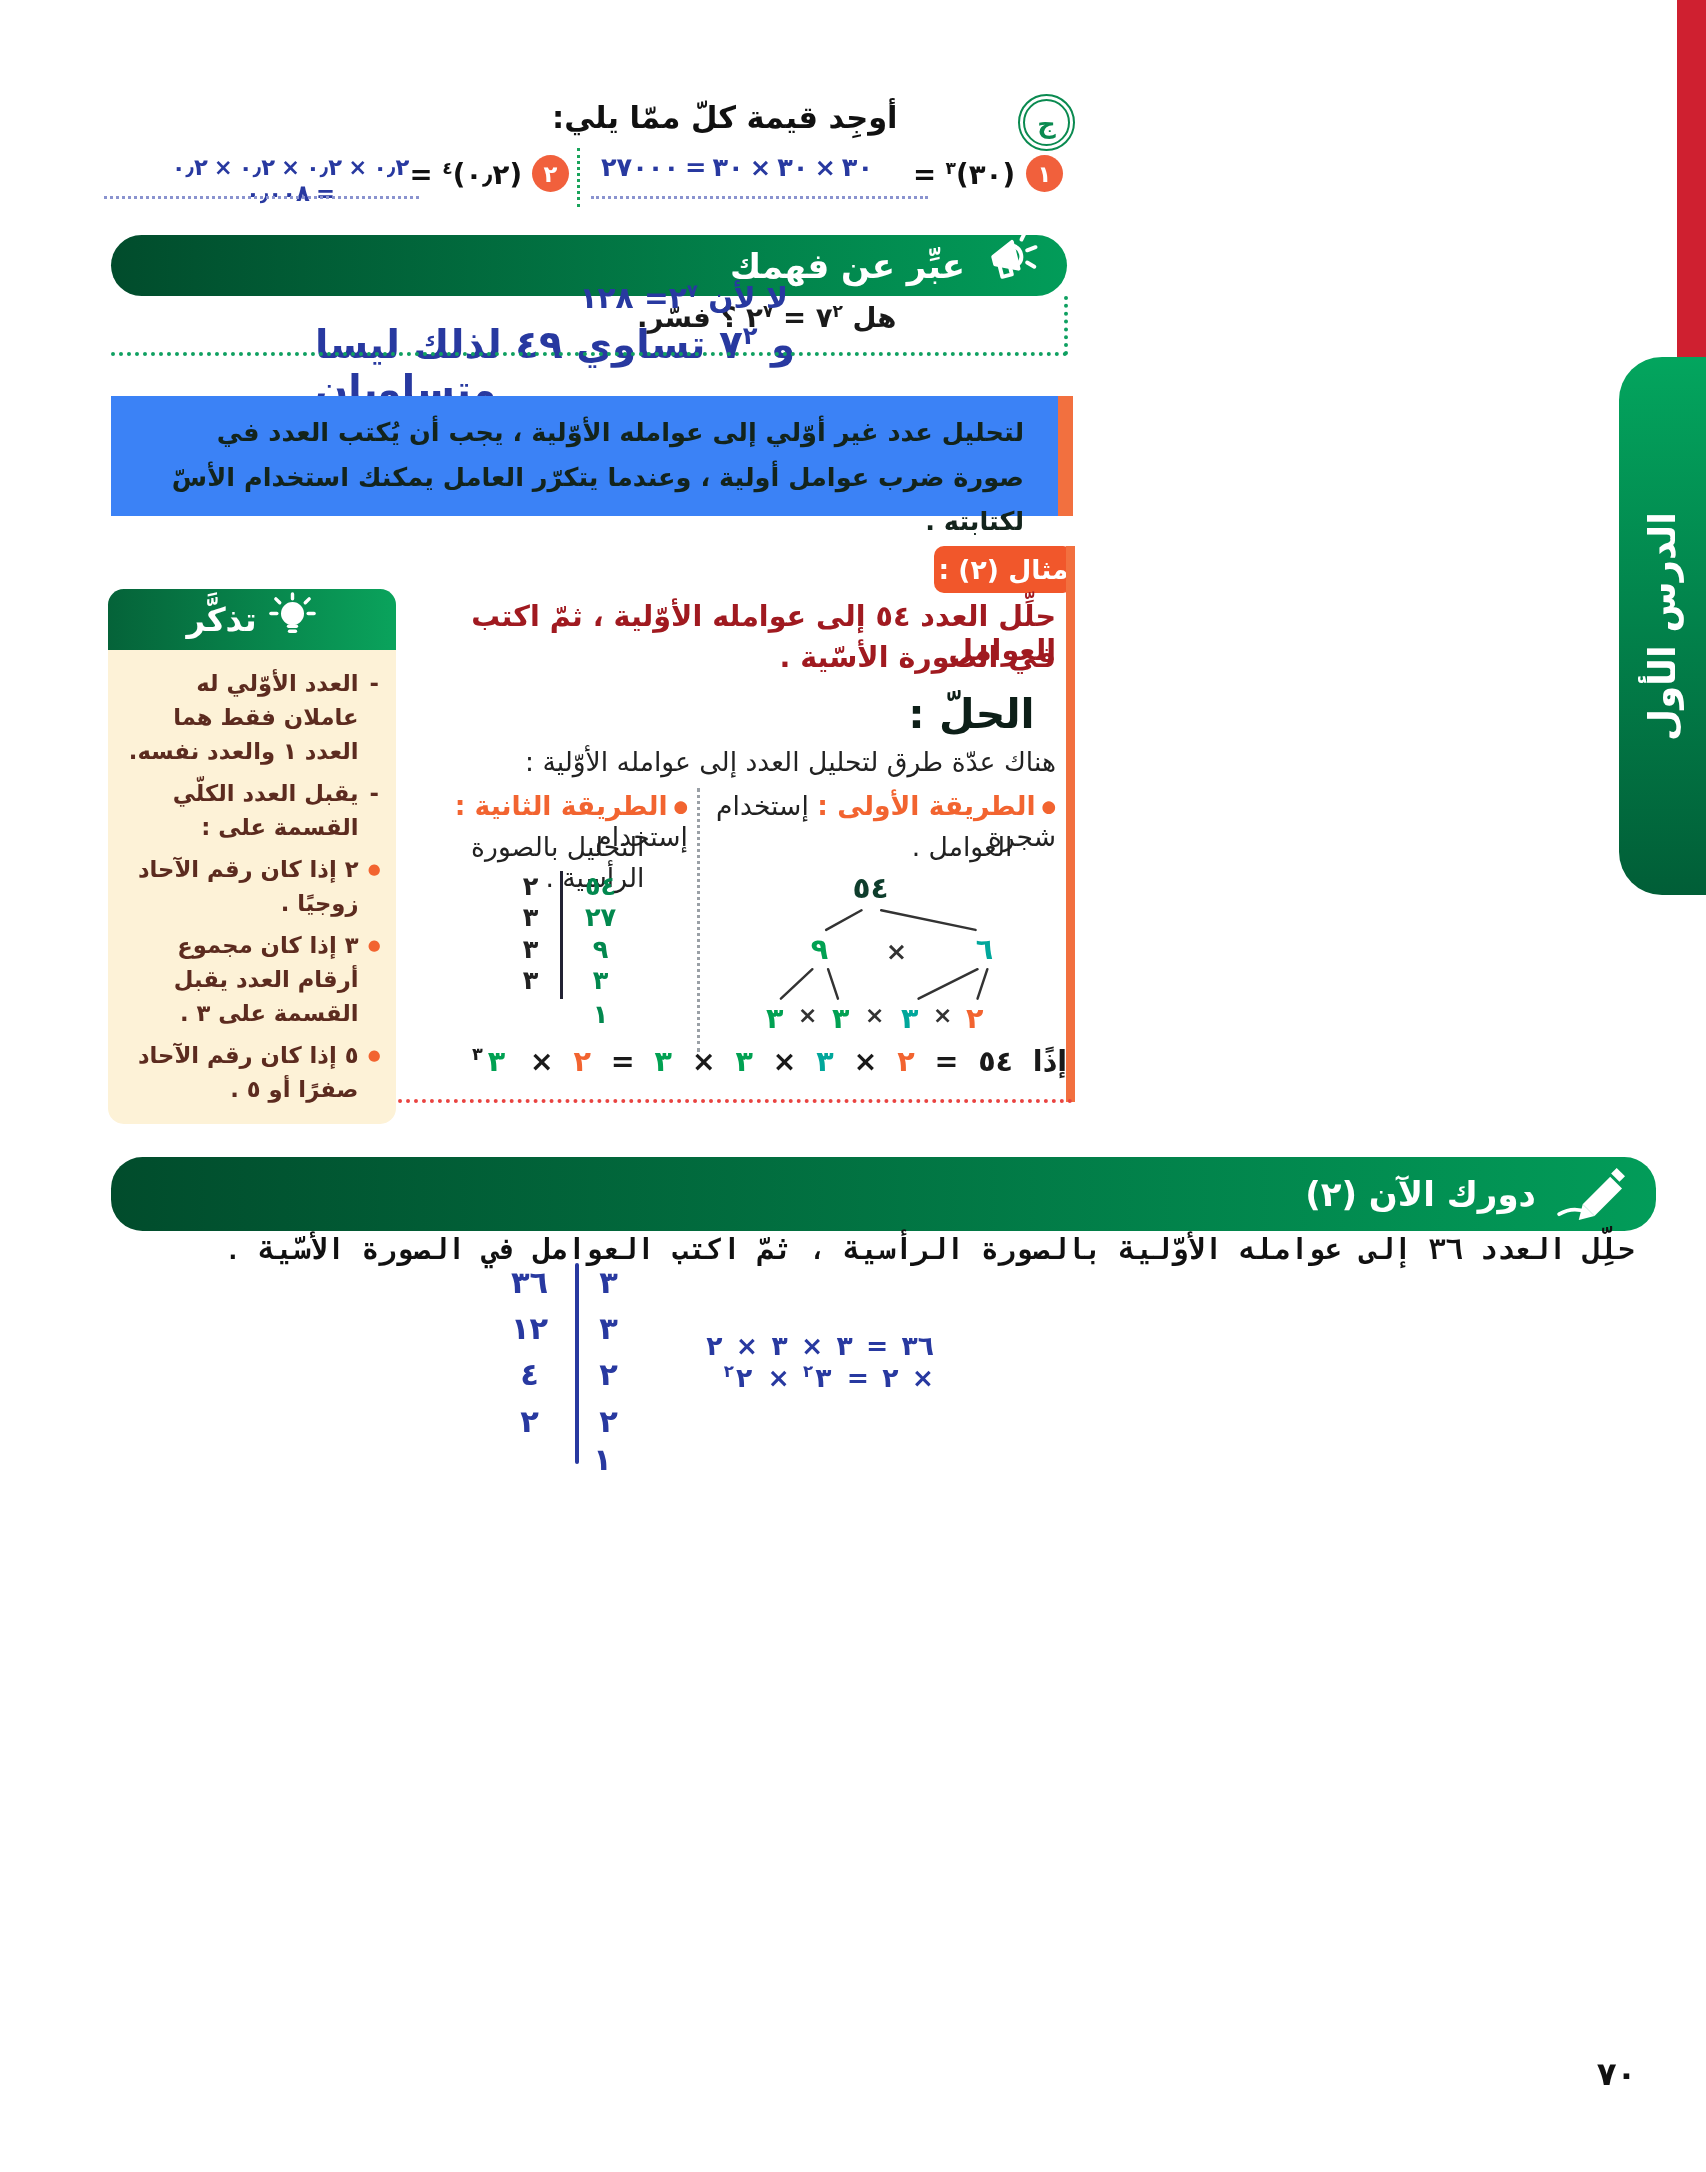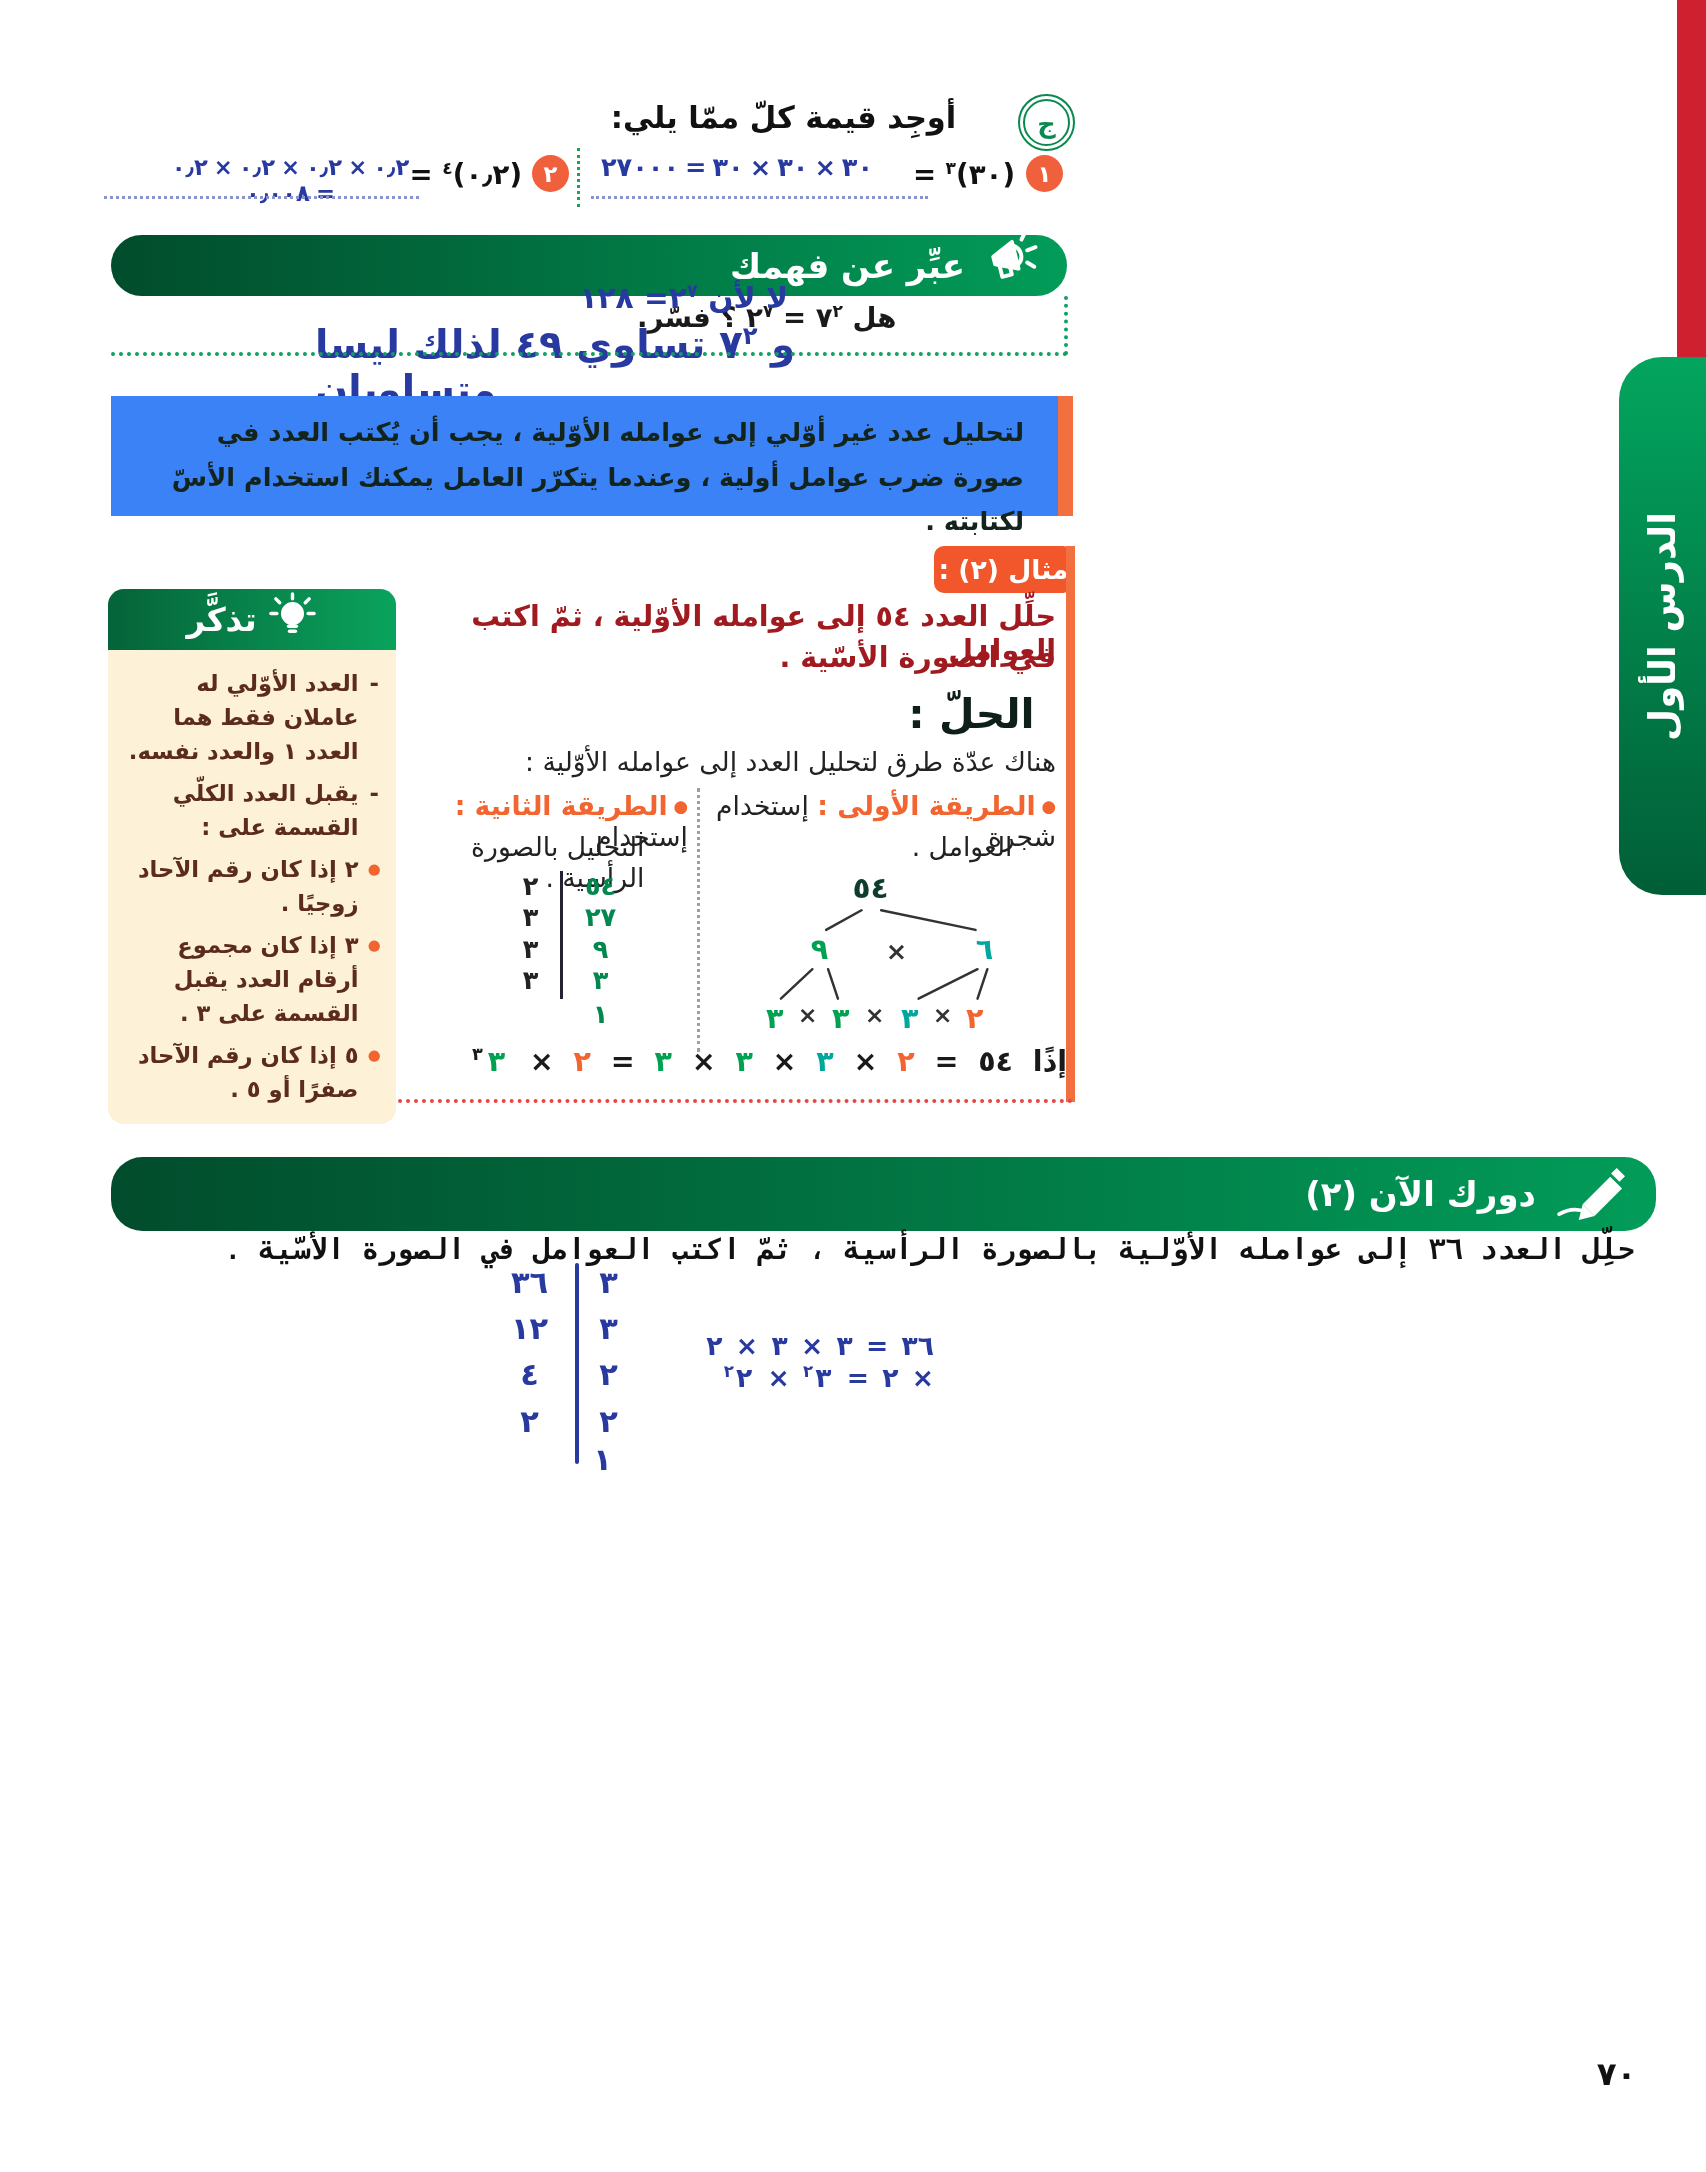--- a/index.html
+++ b/index.html
@@ -10,21 +10,21 @@
   #red-bar{left:1677px;top:0;width:29.6px;height:357px;background:#cf2030;}
   #side-tab{left:1619px;top:357px;width:87px;height:538px;
             background:linear-gradient(180deg,#03a55e,#015e37);
             border-radius:43px 0 0 43px;display:flex;align-items:center;justify-content:center;}
   #side-tab span{transform:rotate(-90deg);white-space:nowrap;color:#fff;font-weight:bold;
             font-size:37px;letter-spacing:1px;}
   
   #fv-badge{left:1023px;top:99px;width:43px;height:43px;border-radius:50%;
             border:2px solid #0a8a50;outline:2px solid #0a8a50;outline-offset:3px;
             color:#0a8a50;font-weight:bold;font-size:25.6px;display:flex;align-items:center;justify-content:center;}
-  #fv-prompt{left:552px;top:100px;width:463px;text-align:center;font-weight:bold;font-size:30.5px;color:#111;}
+  #fv-prompt{left:552px;top:100px;width:463px;text-align:left;font-weight:bold;font-size:30.5px;color:#111;}
   .numcircle{width:37px;height:37px;border-radius:50%;background:#f1603c;color:#fff;font-weight:bold;
             font-size:22.7px;display:flex;align-items:center;justify-content:center;}
   #fv-num1{left:1026px;top:155px;} #fv-num2{left:532px;top:155px;}
   .expr{font-weight:bold;font-size:27.6px;color:#111;text-align:right;direction:rtl;}
   #fv-expr1{left:867px;top:158px;width:148px;} #fv-expr2{left:394px;top:158px;width:128px;}
   .expsup{font-size:0.62em;}
   .pen{color:#2839a0;font-weight:700;}
   .tokens span{display:inline-block;margin:0 3px;}
   #fv-ans1{left:589px;top:152px;width:296px;font-size:25.6px;text-align:center;direction:rtl;}
   #fv-ans2{left:165px;top:154px;width:251px;font-size:22.7px;text-align:center;direction:rtl;}

